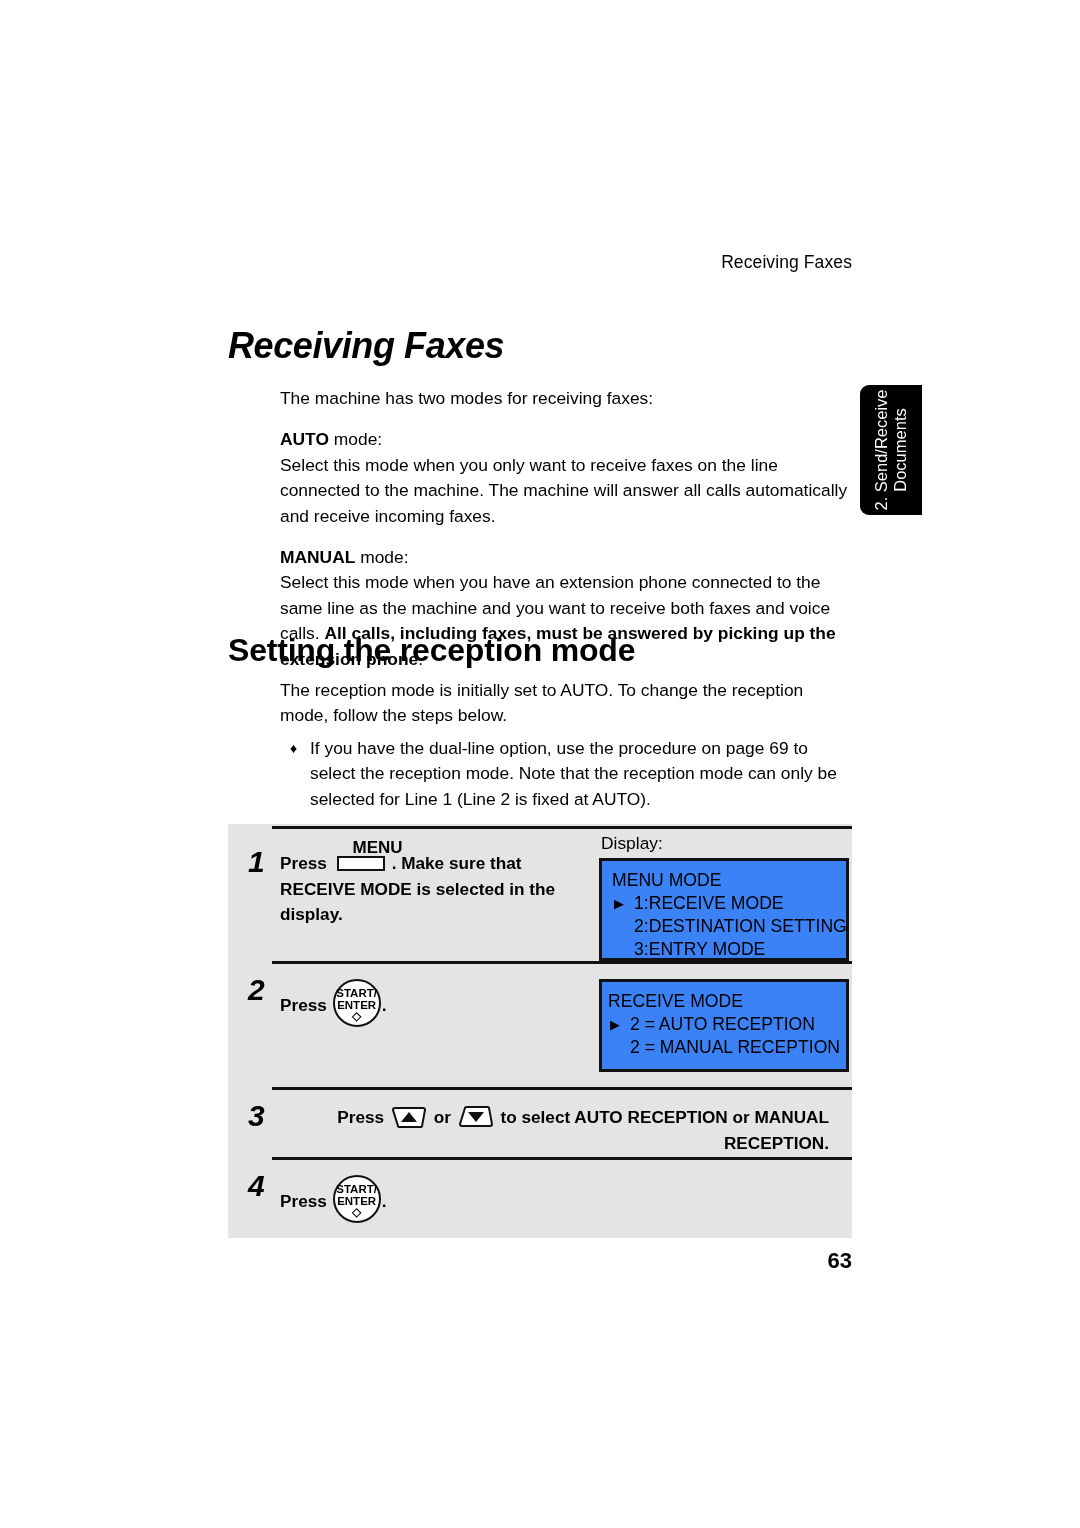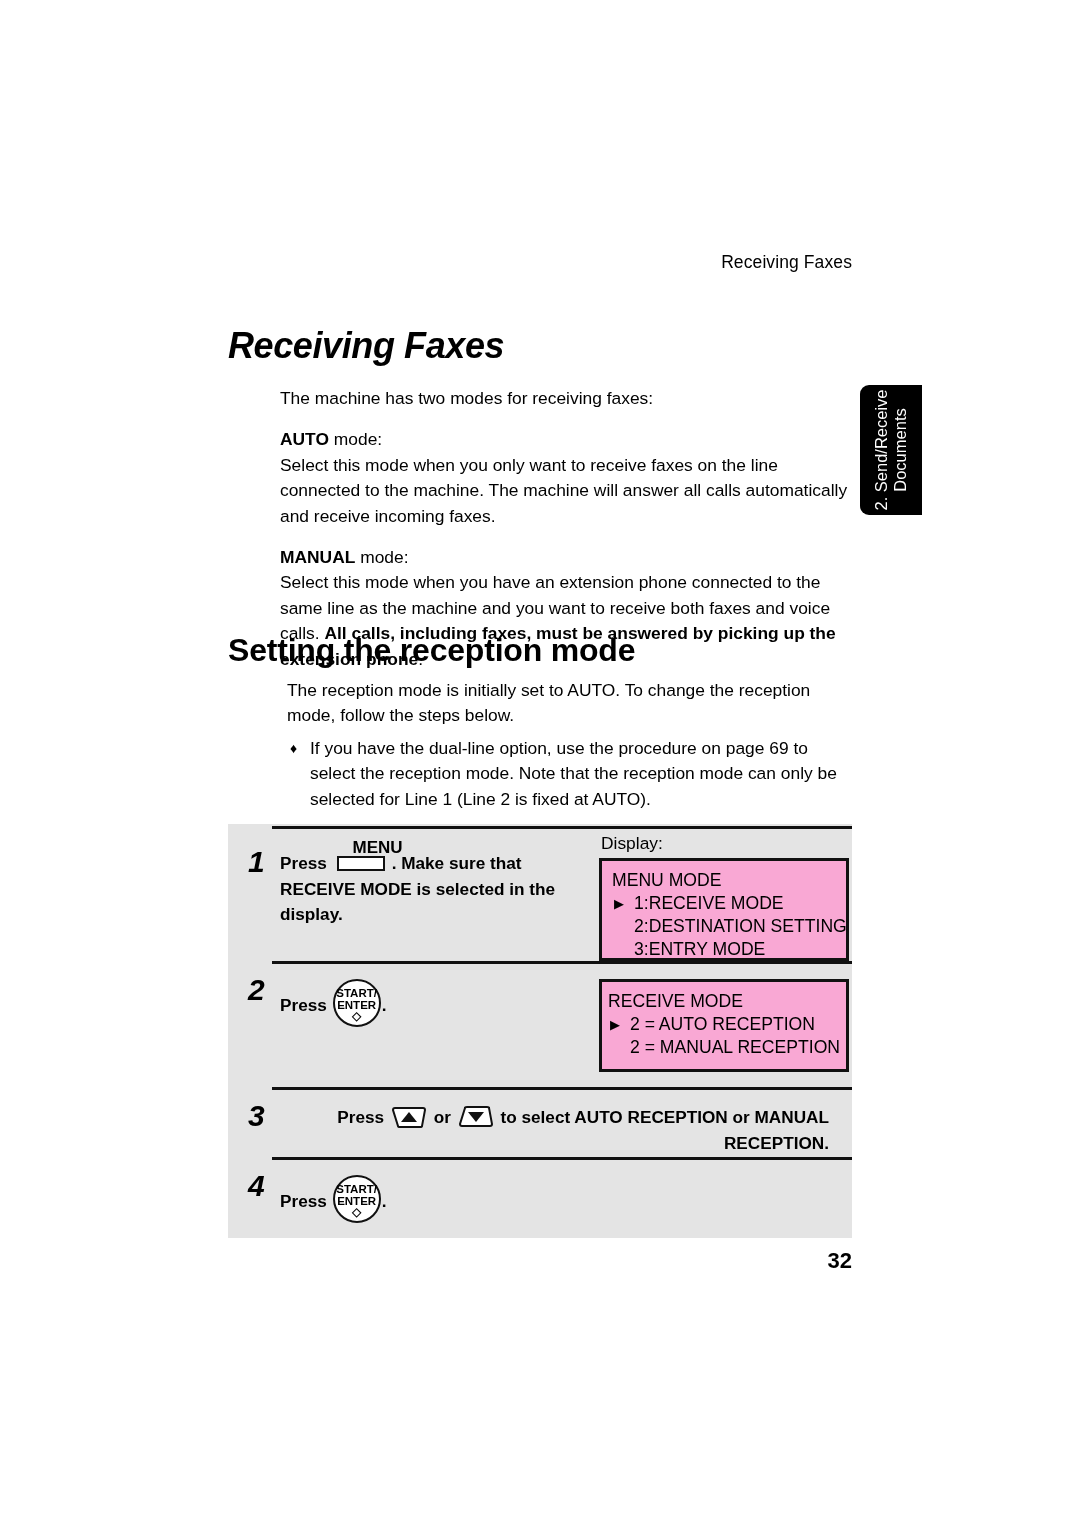--- a/index.html
+++ b/index.html
@@ -63,21 +63,21 @@
     left: 228px;
     top: 632px;
     font-size: 32px;
     font-weight: bold;
     letter-spacing: -0.2px;
   }
 
   
   .body-block2 {
     position: absolute;
-    left: 287px;
+    left: 280px;
     top: 678px;
     width: 572px;
     font-size: 17.4px;
     line-height: 25.4px;
   }
 
   
   .bullet-item {
     position: absolute;
     left: 290px;
@@ -237,21 +237,21 @@
 
   
   .display-label {
     position: absolute;
     font-size: 17.4px;
     font-weight: normal;
     line-height: 20px;
   }
   .lcd {
     position: absolute;
-    background: #f9a8d4;
+    background: #3b82f6;
     border: 3px solid #111111;
     box-sizing: border-box;
     padding: 8px 10px 0 10px;
     font-size: 17.6px;
     line-height: 23px;
     font-weight: normal;
   }
   .lcd .line { white-space: nowrap; }
   .lcd .indent { padding-left: 22px; }
   .lcd .cursor {
@@ -380,15 +380,15 @@
       <span class="key-start">
         <span class="circ"></span>
         <span class="l1">START/</span>
         <span class="l2">ENTER</span>
         <span class="dia">◇</span>
       </span><span>.</span>
     </div>
 
   </div>
 
-  <div class="page-number">32</div>
+  <div class="page-number">63</div>
 
 </div>
 
 </body></html>

